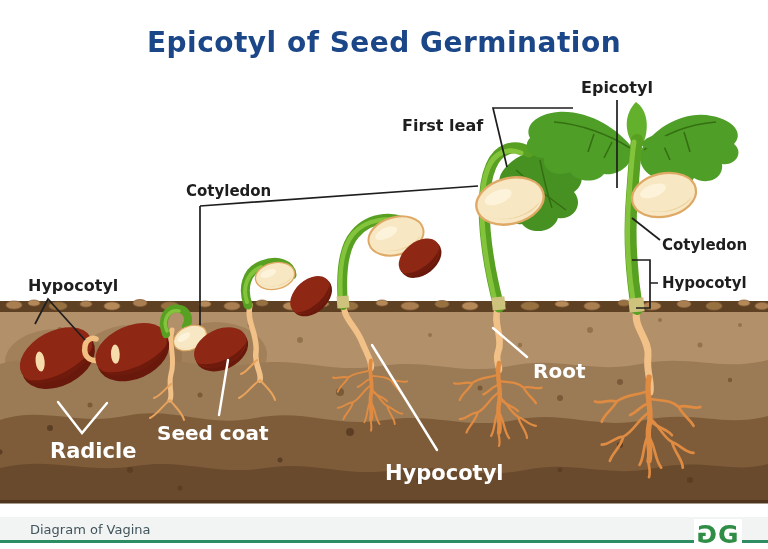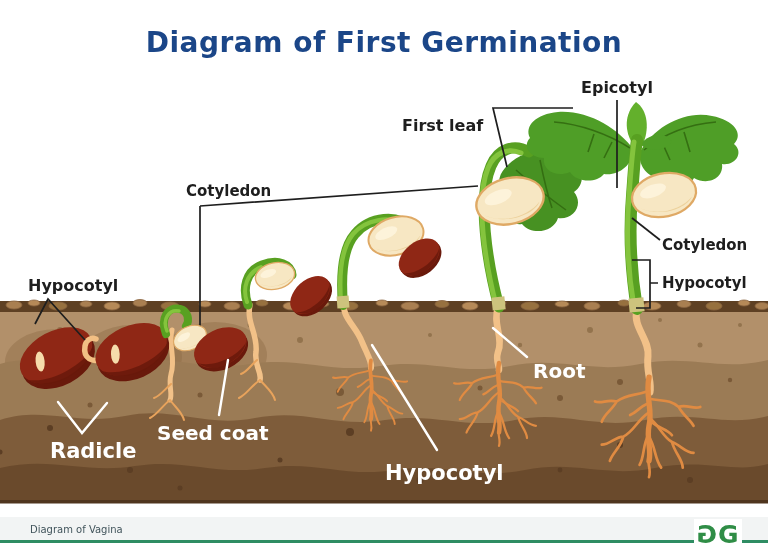--- a/index.html
+++ b/index.html
@@ -9,35 +9,35 @@
   h1.title{position:absolute;top:26px;left:0;width:768px;margin:0;text-align:center;
            font-size:28px;font-weight:bold;letter-spacing:.5px;color:var(--c-title,#1b4688);}
   svg.diagram{position:absolute;top:0;left:0;}
   .lbl-dark{fill:var(--c-label_dark,#1e1e1e);font-weight:bold;}
   .lbl-light{fill:var(--c-label_light,#fff);font-weight:bold;}
   .ldr-dark{stroke:var(--c-label_dark,#1e1e1e);stroke-width:1.7;fill:none;}
   .ldr-light{stroke:var(--c-label_light,#fff);stroke-width:2.4;fill:none;stroke-linecap:round;}
   .footer{position:absolute;left:0;bottom:0;width:768px;height:44px;}
   .footer-bar{position:absolute;left:0;bottom:8px;width:768px;height:24px;
               background:#f2f4f4;display:flex;align-items:center;}
-  .footer-caption{margin-left:30px;font-size:10px;font-weight:500;
+  .footer-caption{margin-left:30px;font-size:13px;font-weight:500;
                   color:var(--c-footer_caption,#41545b);}
   .footer-rule{position:absolute;left:0;bottom:6px;width:768px;height:3px;
                background:var(--c-footer_rule,#2f8d63);}
   .logo-wrap{position:absolute;right:26px;bottom:0;width:48px;height:30px;background:#ffffff;
              display:flex;align-items:center;justify-content:center;}
   .logo-g{fill:var(--c-logo_green,#2f8d46);font-weight:bold;font-size:25px;
           font-family:"DejaVu Sans",sans-serif;}
 </style>
 </head>
 <body>
 
 <div class="page">
 
-  <h1 class="title">Diagram of First Germination</h1>
+  <h1 class="title">Epicotyl of Seed Germination</h1>
 
   <svg class="diagram" width="768" height="549" viewBox="0 0 768 549">
     <defs>
       <g id="seed">
         <ellipse cx="0" cy="3" rx="39" ry="26" fill="#69190b"></ellipse>
         <ellipse cx="0" cy="-2" rx="39" ry="24" fill="#8f2715"></ellipse>
         <path d="M-37,6 C-20,20 18,20 36,8 C28,19 10,24 -4,23 C-18,22 -30,16 -37,6 Z" fill="#69190b" opacity="0.85"></path>
         <ellipse cx="-17" cy="-4" rx="4.5" ry="10" fill="#f6dcab" transform="rotate(22 -17 -4)"></ellipse>
       </g>
       <g id="cotyl">

